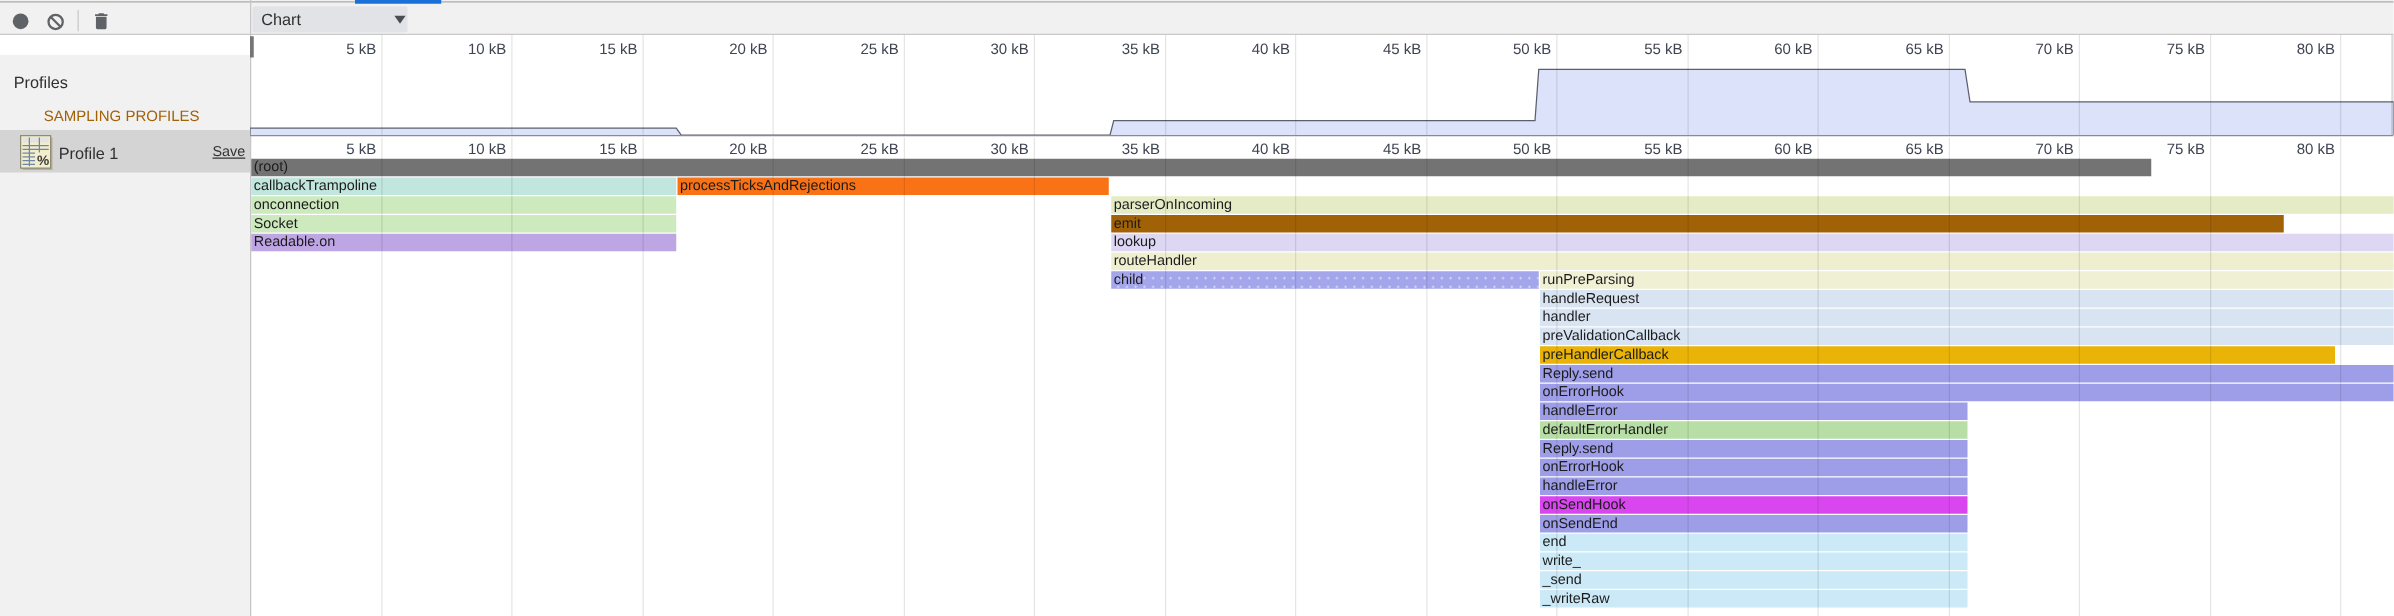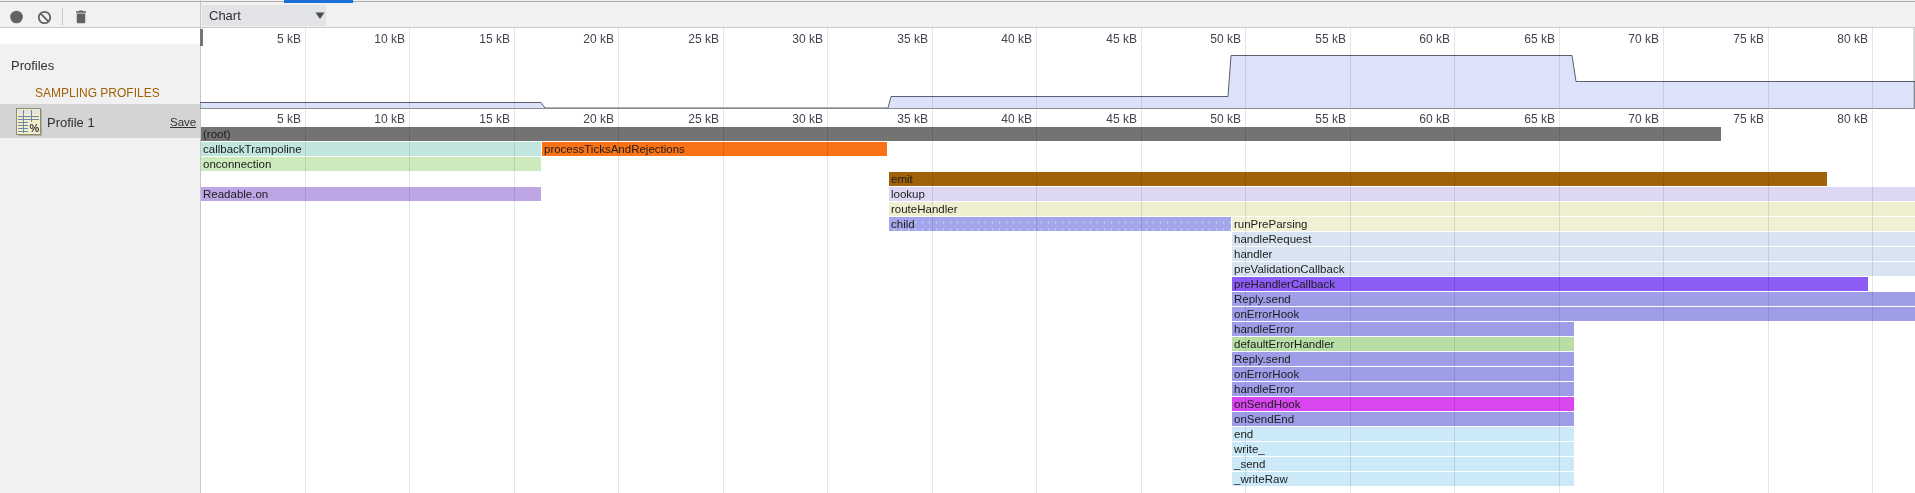--- a/index.html
+++ b/index.html
@@ -139,30 +139,32 @@
 <div class="rlab" style="left:1286px;top:112px">55&nbsp;kB</div>
 <div class="rlab" style="left:1390px;top:112px">60&nbsp;kB</div>
 <div class="rlab" style="left:1495px;top:112px">65&nbsp;kB</div>
 <div class="rlab" style="left:1599px;top:112px">70&nbsp;kB</div>
 <div class="rlab" style="left:1704px;top:112px">75&nbsp;kB</div>
 <div class="rlab" style="left:1808px;top:112px">80&nbsp;kB</div>
 <div class="block" style="left:201px;top:127px;width:1520px;background-color:#737373">(root)</div>
 <div class="block" style="left:201px;top:142px;width:340px;background-color:#c1e6de">callbackTrampoline</div>
 <div class="block" style="left:542px;top:142px;width:345px;background-color:#f97316">processTicksAndRejections</div>
 <div class="block" style="left:201px;top:157px;width:340px;background-color:#cde9be">onconnection</div>
+<div class="block" style="left:889px;top:157px;width:1026px;background-color:#e5ecc5">parserOnIncoming</div>
+<div class="block" style="left:201px;top:172px;width:340px;background-color:#cde9be">Socket</div>
 <div class="block" style="left:889px;top:172px;width:938px;background-color:#a16207">emit</div>
 <div class="block" style="left:201px;top:187px;width:340px;background-color:#bea5e4">Readable.on</div>
 <div class="block" style="left:889px;top:187px;width:1026px;background-color:#ddd7f3">lookup</div>
 <div class="block" style="left:889px;top:202px;width:1026px;background-color:#efefd0">routeHandler</div>
 <div class="block dots" style="left:889px;top:217px;width:342px;background-color:#a5a5ec">child</div>
 <div class="block" style="left:1232px;top:217px;width:683px;background-color:#f0f0d4">runPreParsing</div>
 <div class="block" style="left:1232px;top:232px;width:683px;background-color:#d8e4f2">handleRequest</div>
 <div class="block" style="left:1232px;top:247px;width:683px;background-color:#d8e4f2">handler</div>
 <div class="block" style="left:1232px;top:262px;width:683px;background-color:#d8e4f2">preValidationCallback</div>
-<div class="block" style="left:1232px;top:277px;width:636px;background-color:#8b5cf6">preHandlerCallback</div>
+<div class="block" style="left:1232px;top:277px;width:636px;background-color:#eab308">preHandlerCallback</div>
 <div class="block" style="left:1232px;top:292px;width:683px;background-color:#9e9ee8">Reply.send</div>
 <div class="block" style="left:1232px;top:307px;width:683px;background-color:#9e9ee8">onErrorHook</div>
 <div class="block" style="left:1232px;top:322px;width:342px;background-color:#9e9ee8">handleError</div>
 <div class="block" style="left:1232px;top:337px;width:342px;background-color:#b7dfa5">defaultErrorHandler</div>
 <div class="block" style="left:1232px;top:352px;width:342px;background-color:#9e9ee8">Reply.send</div>
 <div class="block" style="left:1232px;top:367px;width:342px;background-color:#9e9ee8">onErrorHook</div>
 <div class="block" style="left:1232px;top:382px;width:342px;background-color:#9e9ee8">handleError</div>
 <div class="block" style="left:1232px;top:397px;width:342px;background-color:#d946ef">onSendHook</div>
 <div class="block" style="left:1232px;top:412px;width:342px;background-color:#9e9ee8">onSendEnd</div>
 <div class="block" style="left:1232px;top:427px;width:342px;background-color:#cbe9f6">end</div>

